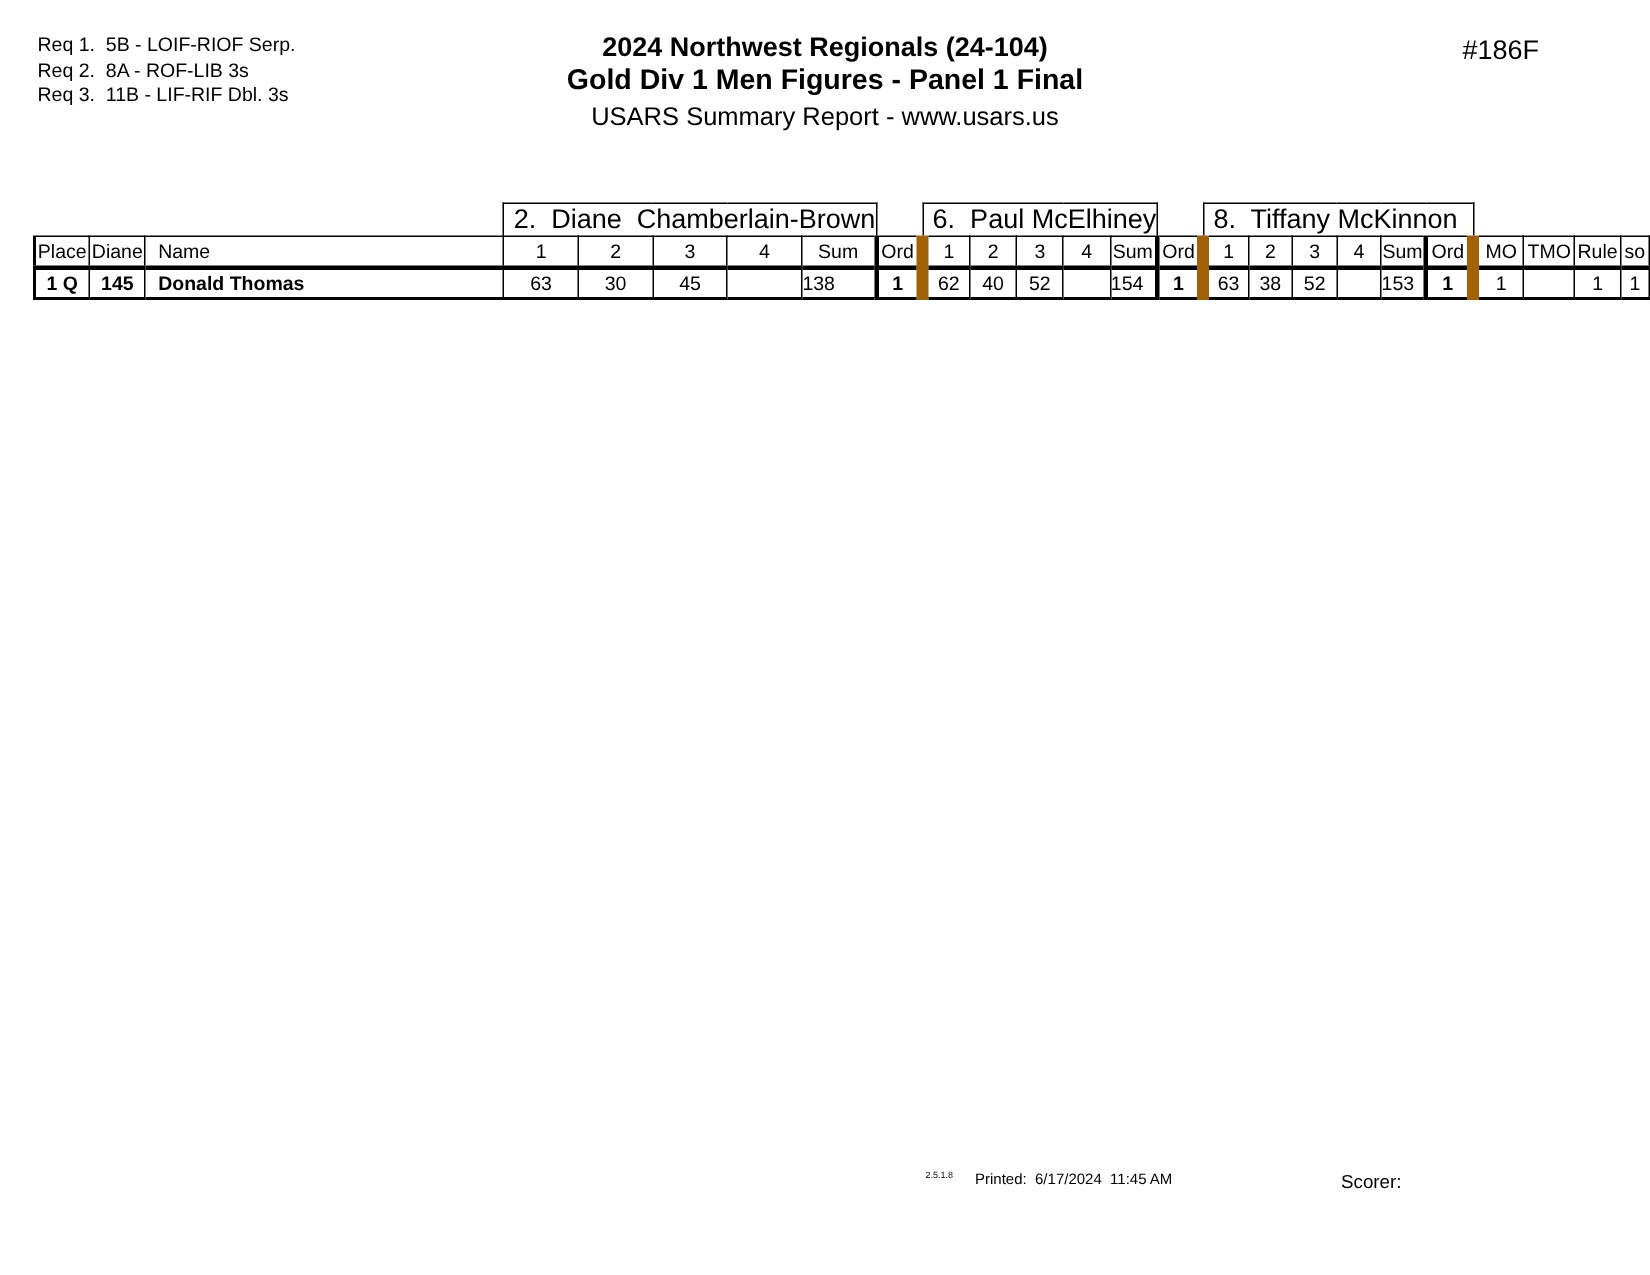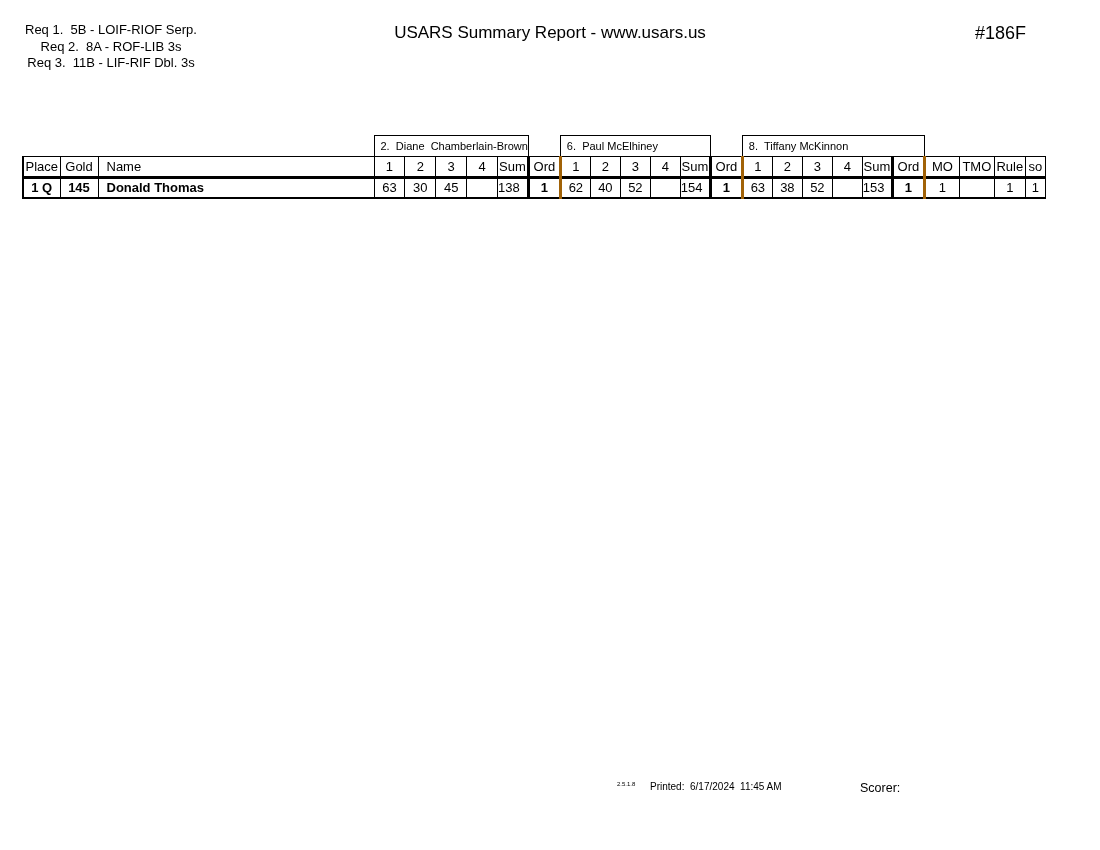--- a/index.html
+++ b/index.html
@@ -3,21 +3,21 @@
 <meta charset="utf-8">
 <style>
   * { margin:0; padding:0; box-sizing:border-box; }
   html,body { background:#fff; }
   body {
     position:relative;
     width:1100px; height:850px;
     font-family:"Liberation Sans", sans-serif;
     color:#000; overflow:hidden;
   }
-  .pre { white-space:pre;text-align:center; }
+  .pre { white-space:pre; }
 
   
   .req-block {
     position:absolute; left:25px; top:22px;
     font-size:13px; line-height:16.5px;
   }
   .center-block {
     position:absolute; left:0; right:0; top:21px;
     text-align:center;
   }
@@ -35,52 +35,54 @@
     position:absolute; left:22px; top:135px;
     border-collapse:collapse; table-layout:fixed;
   }
   .results-table td {
     border:1px solid #000;
     height:21px; padding:0;
     font-size:13px; text-align:center; vertical-align:middle;
     overflow:hidden;
   }
   td.nob { border:none; }
-  td.jbox { text-align:left; padding-left:6px; font-size:11px; white-space:pre;margin-top:37px; }
+  td.jbox { text-align:left; padding-left:6px; font-size:18px; white-space:pre;margin-top:37px; }
   td.name-col { text-align:left; padding-left:8px; }
   td.sum-col  { text-align:left; padding-right:4px; }
-  td.ord-col  { border-left:3px solid #000; border-right:3px solid #a16207; }
+  td.ord-col  { border-left:3px solid #000; border-right:8px solid #a16207; }
   td.outer-left { border-left:2px solid #000; }
   tr.data-row td { border-top:3px solid #000; border-bottom:2px solid #000; height:20px; }
   tr.data-row td.bold, td.bold { font-weight:bold; }
 
   
   .footer-version {
     position:absolute; left:617px; top:781px;
     font-size:6px; letter-spacing:0px;
   }
   .footer-printed {
     position:absolute; left:650px; top:781px;
     font-size:10px;
   }
   .footer-scorer {
-    position:absolute; left:860px; top:781px;
+    position:absolute; left:894px; top:781px;
     font-size:12.5px;
   }
 </style>
 </head>
 <body>
 
 <div class="req-block">
   <div class="pre">Req 1.  5B - LOIF-RIOF Serp.</div>
   <div class="pre">Req 2.  8A - ROF-LIB 3s</div>
   <div class="pre">Req 3.  11B - LIF-RIF Dbl. 3s</div>
 </div>
 
 <div class="center-block">
+  <div class="title-line">2024 Northwest Regionals (24-104)</div>
+  <div class="event-line">Gold Div 1 Men Figures - Panel 1 Final</div>
   <div class="report-line">USARS Summary Report - www.usars.us</div>
 </div>
 
 <div class="report-number">#186F</div>
 
 <table class="results-table">
   <colgroup>
     <col style="width:37px">
       <col style="width:38px">
       <col style="width:276px">
@@ -114,21 +116,21 @@
     <td class="jbox" colspan="5">2.  Diane  Chamberlain-Brown</td>
     <td class="nob"></td>
     <td class="jbox" colspan="5">6.  Paul McElhiney</td>
     <td class="nob"></td>
     <td class="jbox" colspan="6">8.  Tiffany McKinnon</td>
     <td class="nob" colspan="4"></td>
   </tr>
 
   <tr class="header-row">
     <td class="outer-left">Place</td>
-    <td>Gold</td>
+    <td>Diane</td>
     <td class="name-col">Name</td>
 
     <td>1</td>
     <td>2</td>
     <td>3</td>
     <td>4</td>
     <td>Sum</td>
     <td class="ord-col">Ord</td>
 
     <td>1</td>

